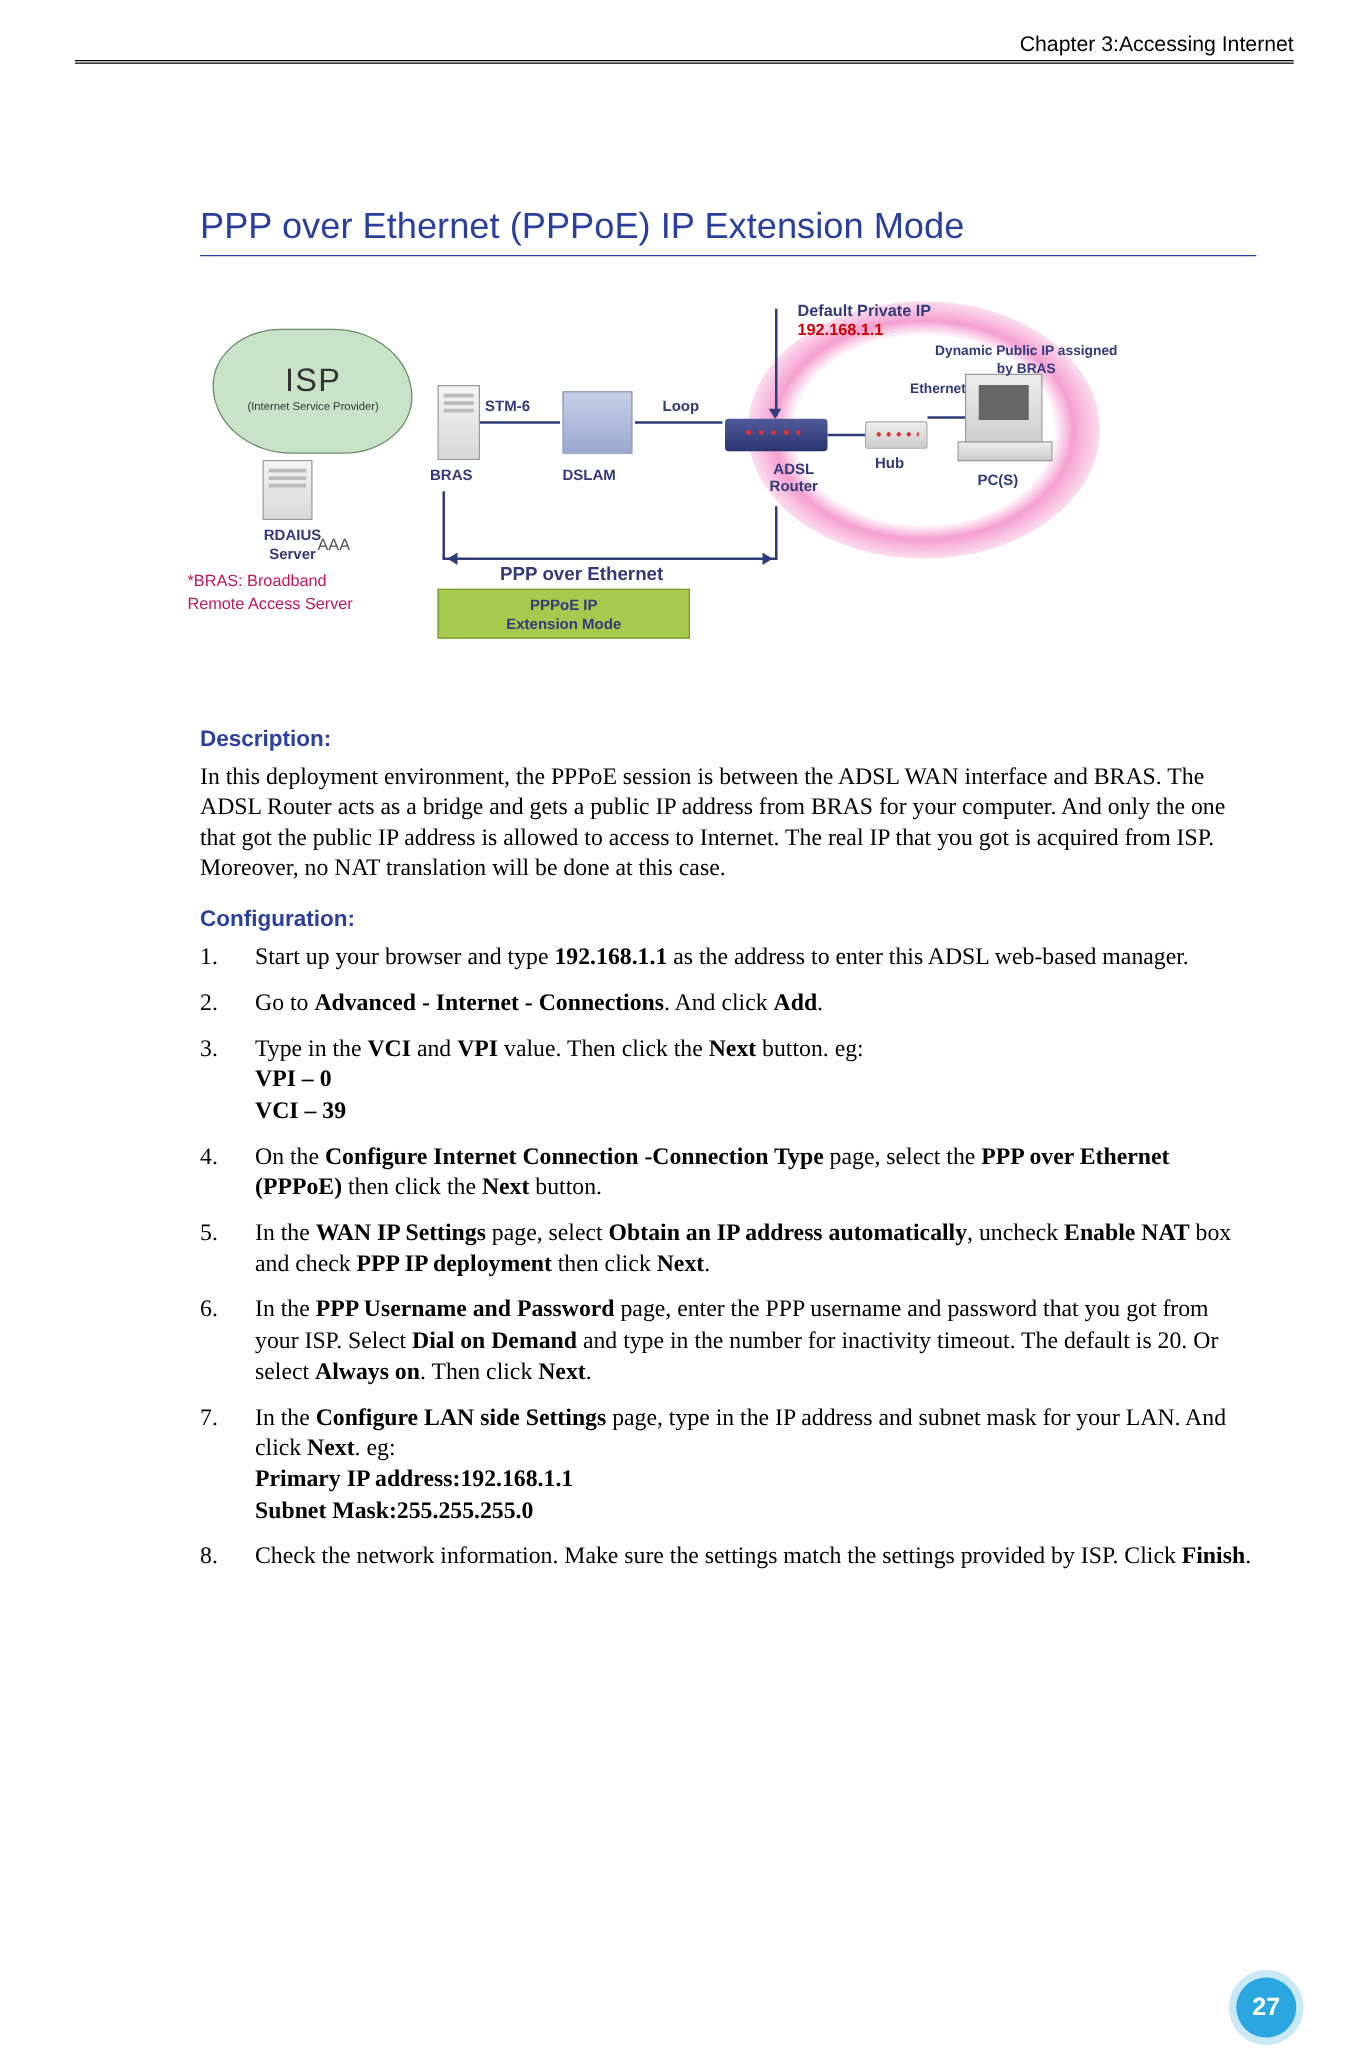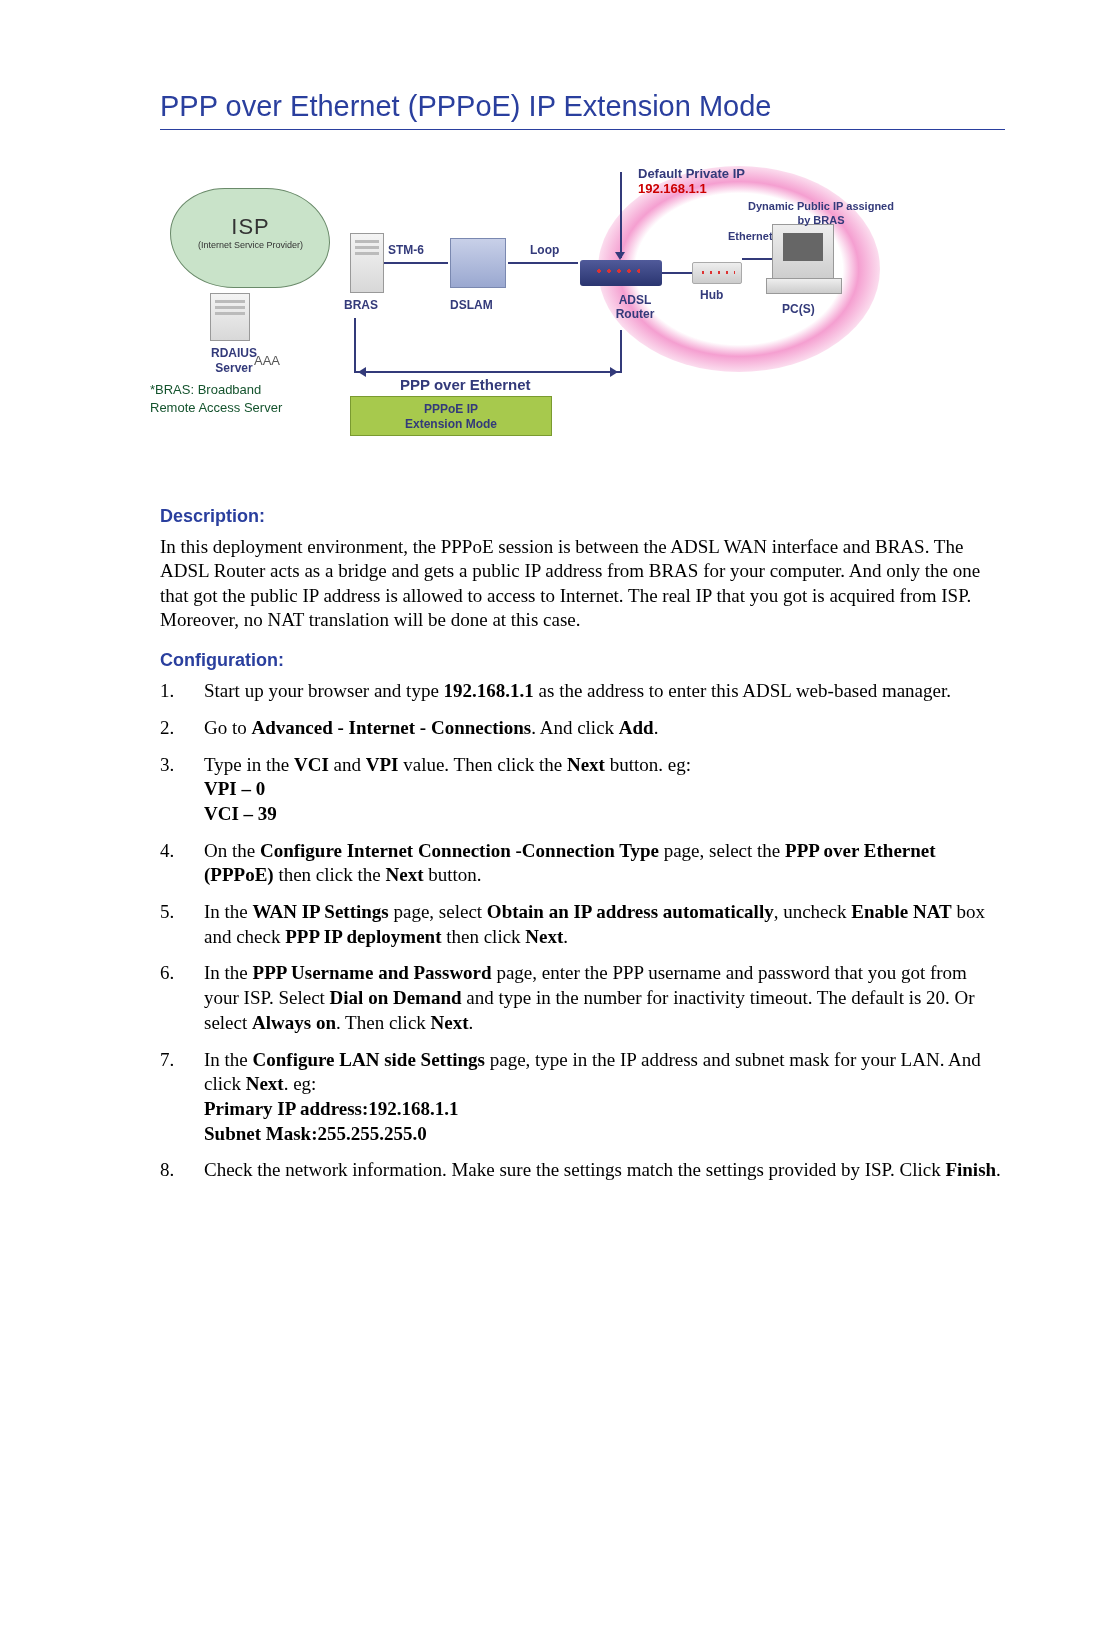--- a/index.html
+++ b/index.html
@@ -16,21 +16,21 @@
   .content {
     padding: 0 90px 0 160px;
   }
   h1.title {
     font-family: Verdana, sans-serif;
     font-size: 29px;
     font-weight: normal;
     color: #2a3f9e;
     border-bottom: 1.5px solid #2a3f9e;
     padding-bottom: 6px;
-    margin-top: 90px;
+    margin-top: 114px;
     margin-bottom: 28px;
   }
   .diagram {
     position: relative;
     height: 330px;
     font-family: Verdana, sans-serif;
     font-size: 12px;
     font-weight: bold;
     color: #333a7a;
   }
@@ -40,21 +40,21 @@
     left:10px; top:30px;
     width:160px; height:100px;
     background:#c9e3c9;
     border:1px solid #6a8a6a;
     border-radius:60px 70px 60px 70px / 50px 60px 50px 60px;
   }
   .cloud-text{
     position:absolute; left:18px; top:56px; width:145px; text-align:center;
     font-family:Verdana,sans-serif;
   }
-  .cloud-text .isp{font-size:22px; font-weight:normal; color:#333; letter-spacing:1px;}
+  .cloud-text .isp{font-size:26px; font-weight:normal; color:#333; letter-spacing:1px;}
   .cloud-text .sub{font-size:9px; font-weight:normal; color:#333;}
   .server-icon{
     position:absolute;
     width:40px;height:48px;
     background:linear-gradient(#f4f4f4,#d8d8d8);
     border:1px solid #999;
   }
   .server-icon::after{
     content:"";position:absolute;left:4px;right:4px;top:6px;height:3px;background:#bbb;box-shadow:0 6px 0 #bbb,0 12px 0 #bbb;
   }
@@ -113,21 +113,21 @@
     width:202px; height:40px;
     background:#a7c94d;
     border:1px solid #7a9a30;
     text-align:center;
     font-size:12px;
     padding-top:5px;
     line-height:1.25;
   }
   .footnote{
     position:absolute; left:-10px; top:223px;
-    font-size:13px; font-weight:normal; color:#14532d;
+    font-size:13px; font-weight:normal; color:#be185d;
     font-family:Verdana,sans-serif;
     line-height:1.35;
   }
   h2.sect{
     font-family: Verdana, sans-serif;
     font-size: 18px;
     font-weight: bold;
     color: #2a3f9e;
     margin-top: 18px;
     margin-bottom: 8px;
@@ -172,20 +172,24 @@
   .page{
     position:relative;
     min-height:1638px;
   }
 </style>
 </head>
 <body>
 
 <div class="page">
 
+  <div style="position:relative; margin:26px 60px 0 60px;">
+    <div style="text-align:right; font-family:Verdana,sans-serif; font-size:17px; margin-bottom:2px;">Chapter 3:Accessing Internet</div>
+    <div style="border-top:1.5px solid #000; height:3px; border-bottom:1.5px solid #000;"></div>
+  </div>
 
   <div class="content">
     <h1 class="title">PPP over Ethernet (PPPoE) IP Extension Mode</h1>
 
     <div class="diagram">
       <div class="ring"></div>
 
       <div class="cloud"></div>
       <div class="cloud-text">
         <div class="isp">ISP</div>

